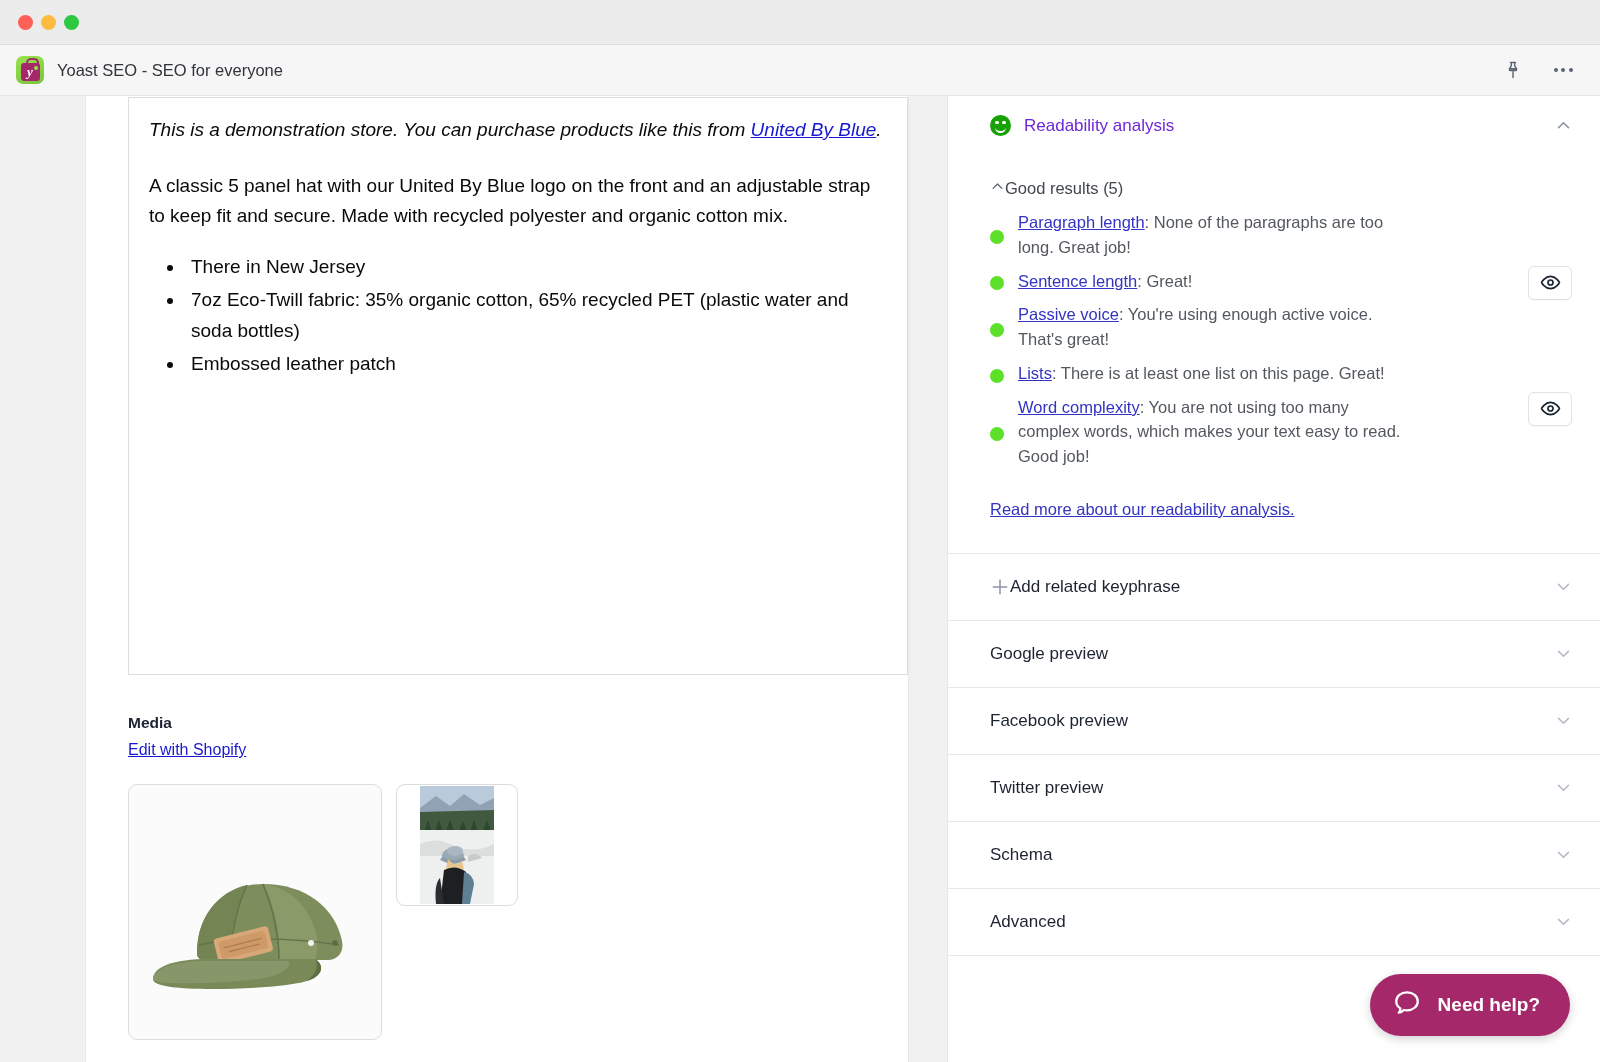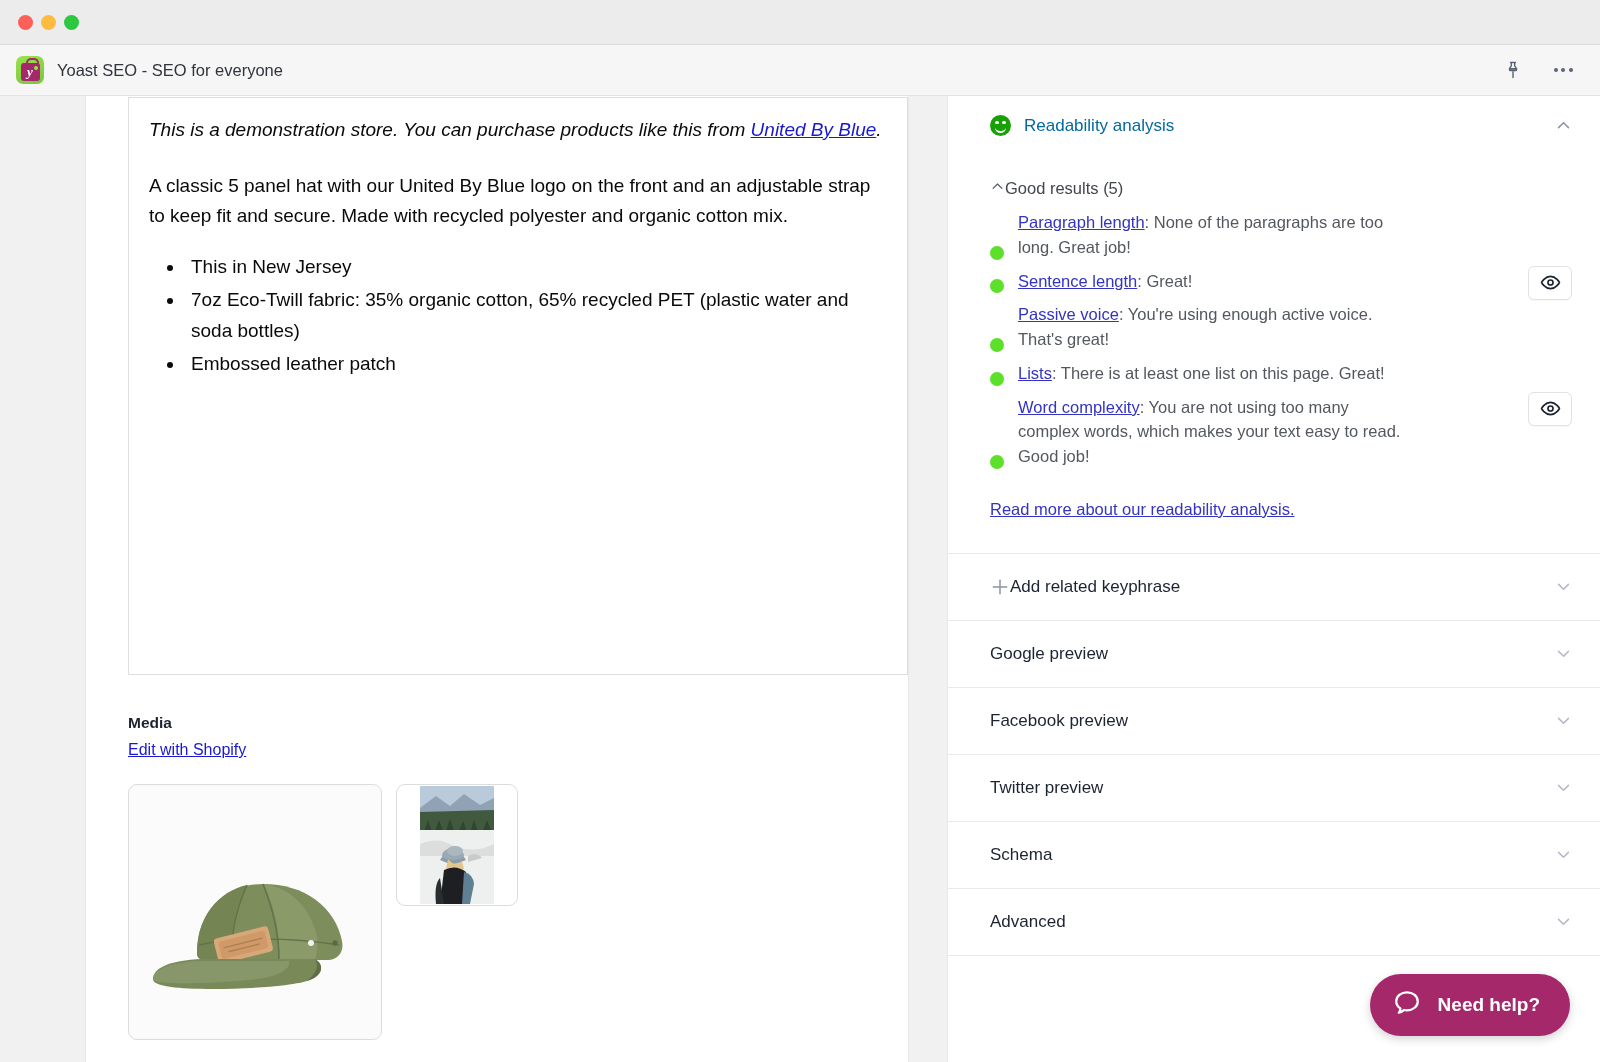--- a/index.html
+++ b/index.html
@@ -128,21 +128,21 @@
 
   
   .hat { position:absolute; left:50%; top:58%; transform:translate(-50%,-50%); }
 
   
   .sb-section { border-bottom: 1px solid #e7e9ec; background: #fff; }
   .sb-header {
     display: flex; align-items: center; gap: 13px;
     padding: 19px 28px 19px 42px; cursor: pointer;
   }
-  .sb-header .title { font-size: 17px; color: #0369a1; flex: 1; }
+  .sb-header .title { font-size: 17px; color: #6d28d9; flex: 1; }
   .smiley {
     width: 21px; height: 21px; border-radius: 50%; background: #16a104;
     position: relative; flex: none;
   }
   .smiley i, .smiley b {
     position: absolute; background: #fff; border-radius: 50%;
     width: 3.2px; height: 3.2px; top: 6px;
   }
   .smiley i { left: 5.4px; } .smiley b { right: 5.4px; }
   .smiley:after {
@@ -153,21 +153,21 @@
   }
   .chev { color:#8b94a3; flex:none; display:flex;align-items:center; }
 
   .sb-body { padding: 24px 28px 34px 42px; }
   .good-results {
     display:flex; align-items:center; 
     font-size: 16.5px; color: #41464e; cursor: pointer; margin-bottom: 12px;
   }
   .result-list { list-style:none; }
   .result-item {
-    display: flex; align-items: flex-end; gap: 14px;
+    display: flex; align-items: center; gap: 14px;
     margin-bottom: 9px; position: relative;
   }
   .bullet-green {
     width: 14px; height: 14px; border-radius: 50%;
     background: #5ce02a; flex: none; margin-top: 5px;
   }
   .result-text {
     font-size: 16.5px; line-height: 1.5; color: #53585f;
     max-width: 396px;
   }
@@ -242,21 +242,21 @@
   <div class="gutter-left"></div>
 
   <div class="editor-col">
 
     <div class="content-box">
       <p class="p-demo">
         <span>This is a demonstration store. You can purchase products like this from </span><a href="#">United By Blue</a><span>.</span>
       </p>
       <p class="p-body">A classic 5 panel hat with our United By Blue logo on the front and an adjustable strap to keep fit and secure. Made with recycled polyester and organic cotton mix.</p>
       <ul class="feature-list">
-        <li>This in New Jersey</li>
+        <li>There in New Jersey</li>
         <li>7oz Eco-Twill fabric: 35% organic cotton, 65% recycled PET (plastic water and soda bottles)</li>
         <li>Embossed leather patch</li>
       </ul>
     </div>
 
     <div class="media-wrap">
       <div class="media-label">Media</div>
       <a class="media-edit" href="#">Edit with Shopify</a>
 
       <div class="media-thumbs">

